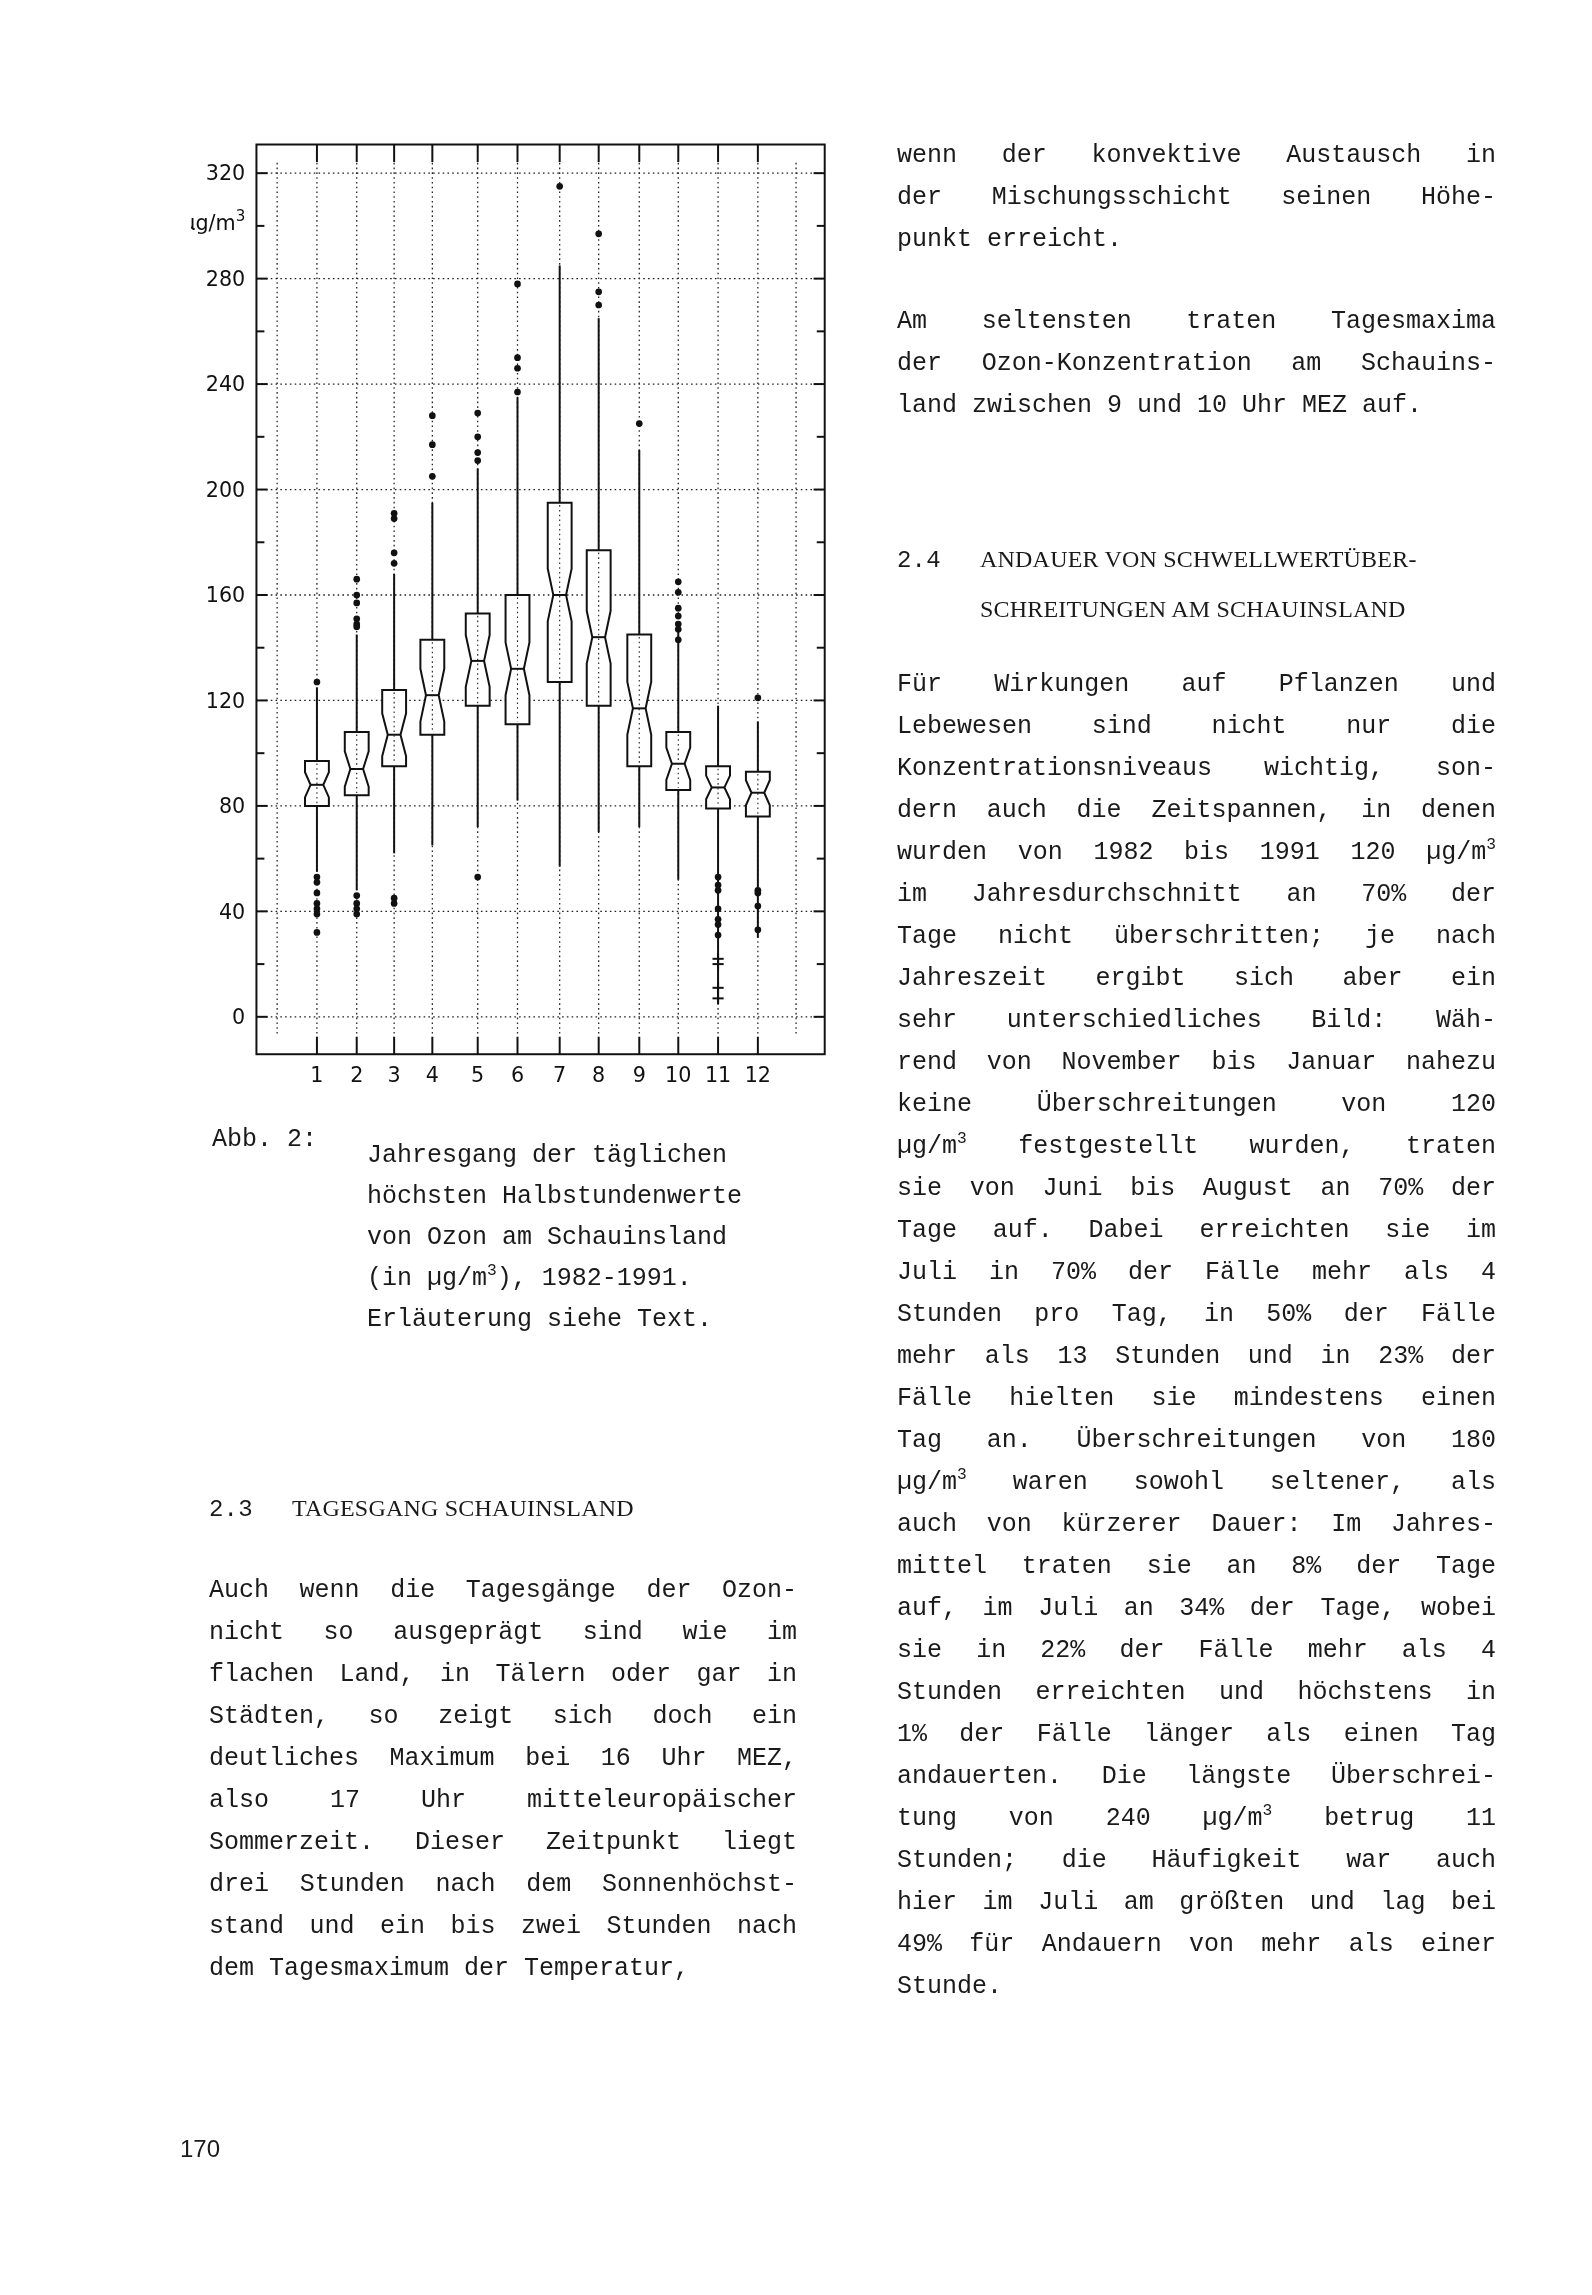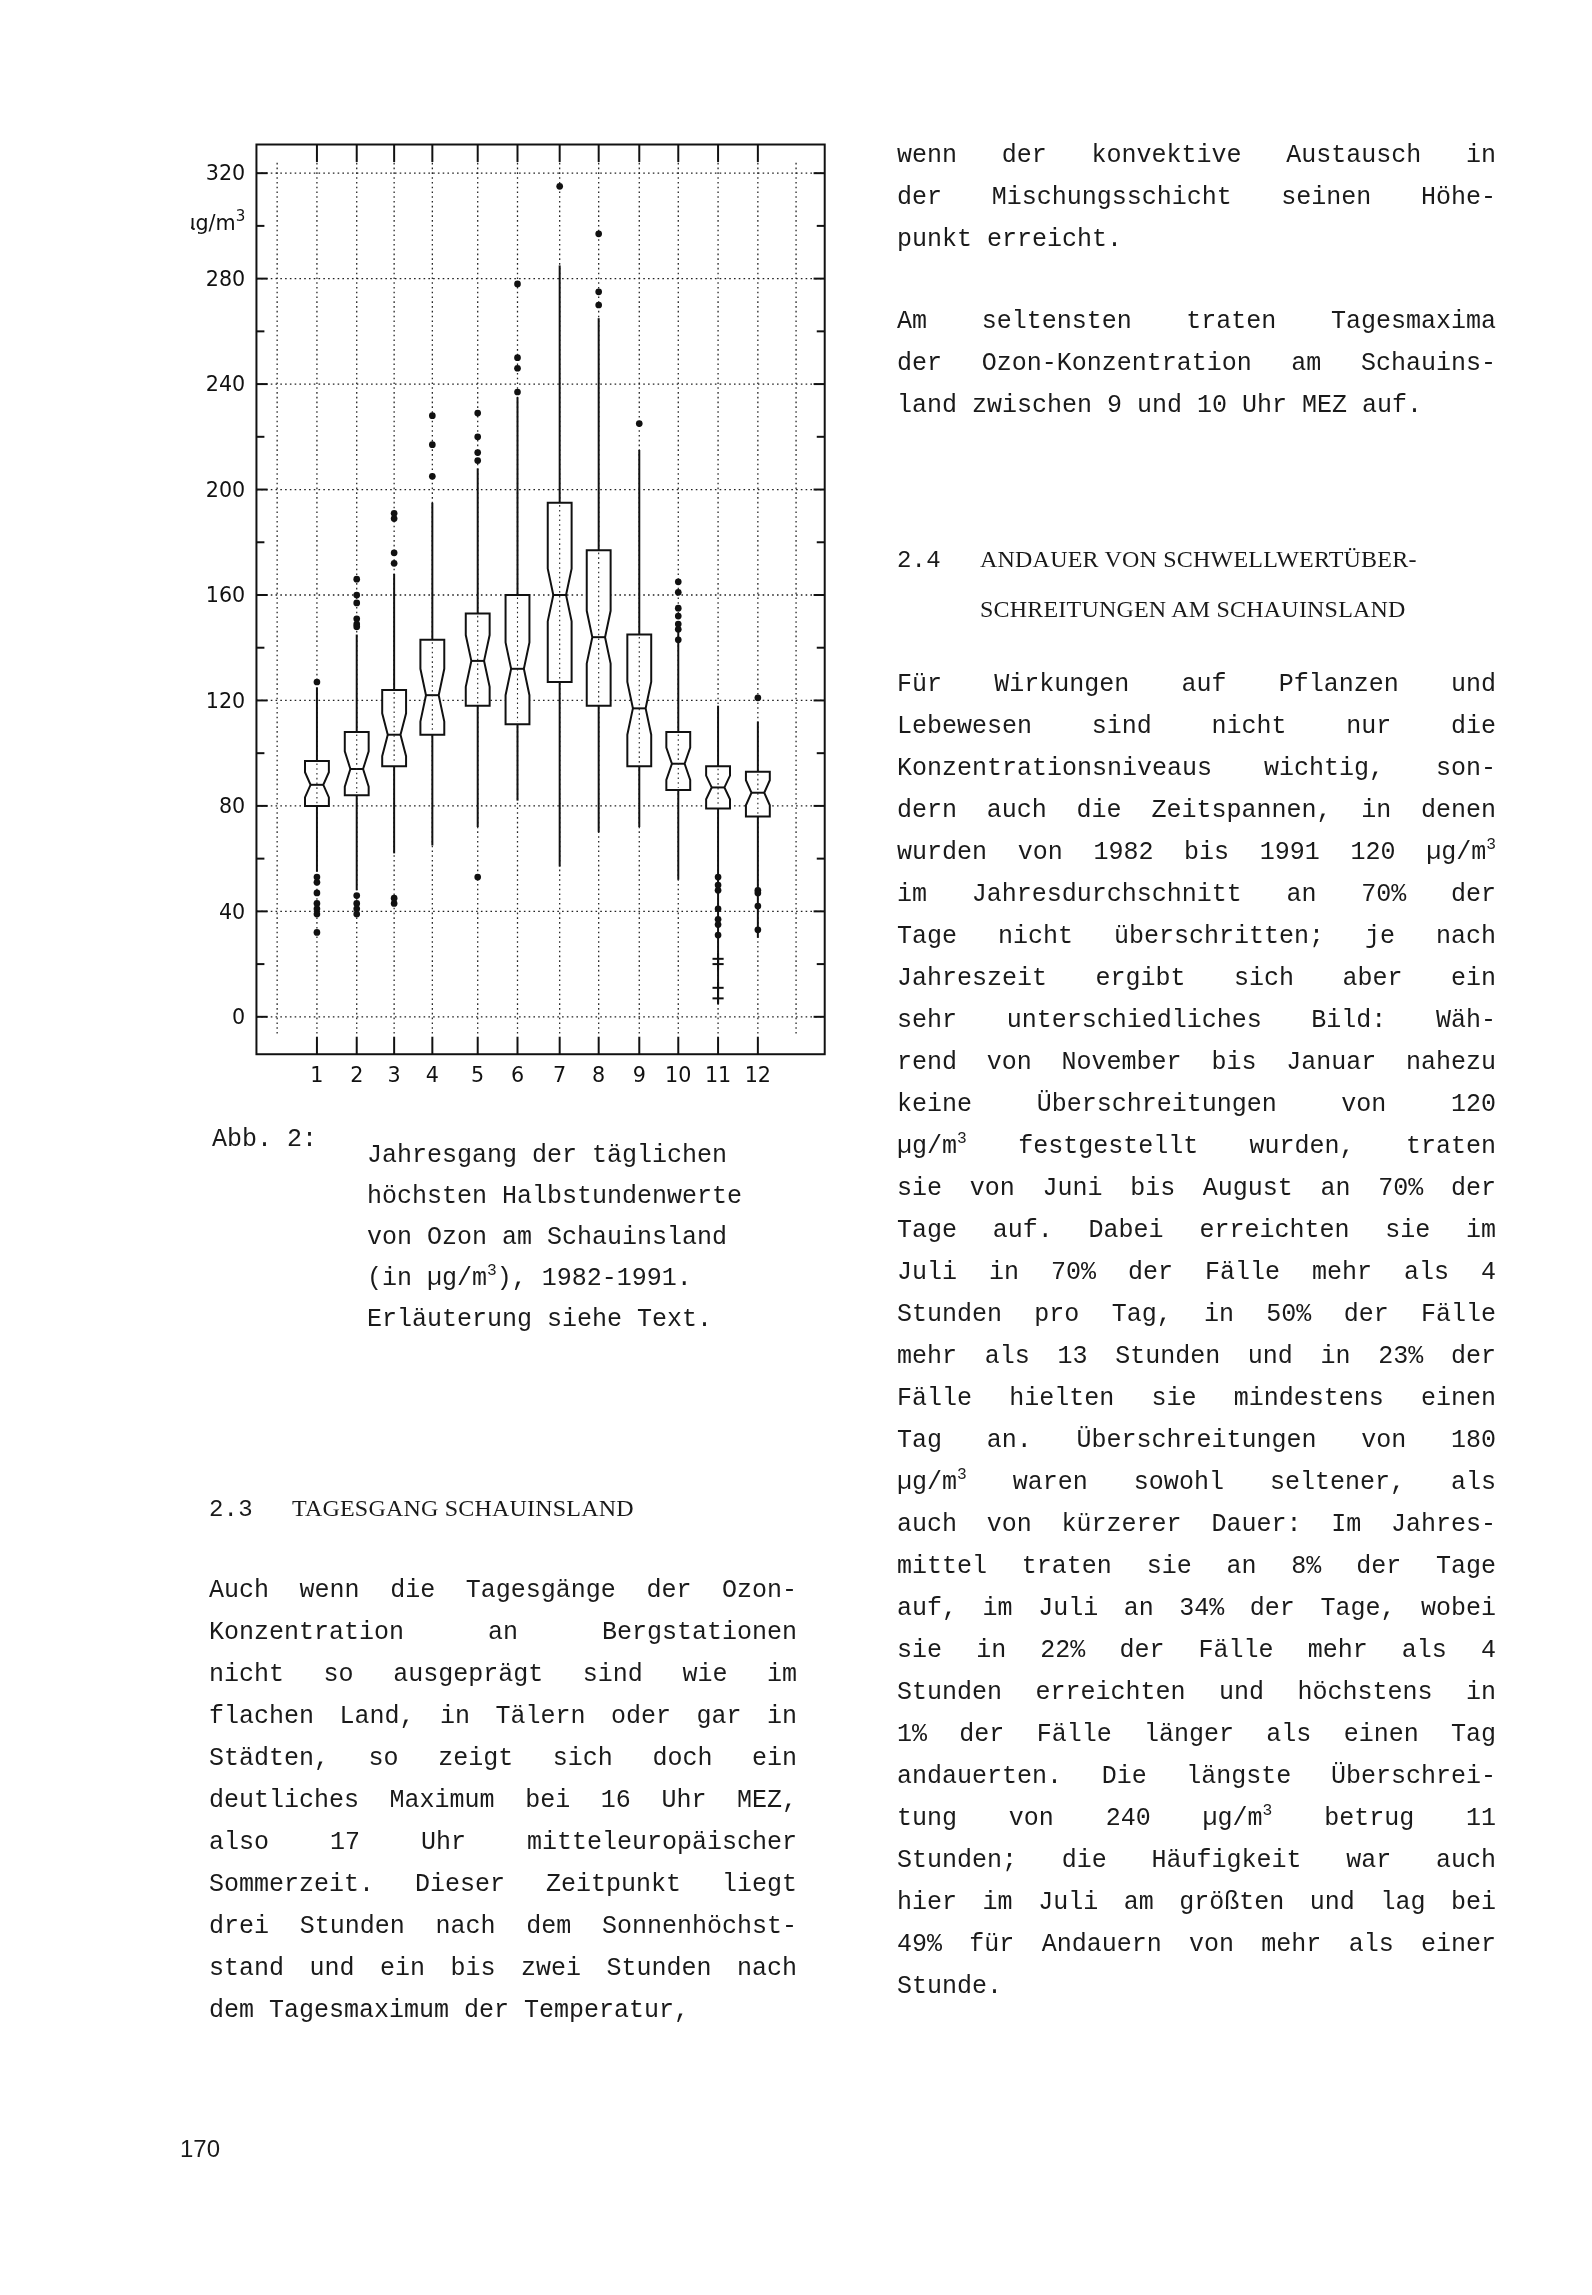--- a/index.html
+++ b/index.html
@@ -303,21 +303,20 @@
     <span>(in µg/m<sup>3</sup>), 1982-1991.</span>
     <span>Erläuterung siehe Text.</span>
   </div>
 </div>
 
 <div class="heading" style="left:209px; top:1484px;">
   <span class="num">2.3</span><span>TAGESGANG SCHAUINSLAND</span>
 </div>
 <div class="para" id="left-para" style="left:209px; top:1570px; width:588px;">
     <span class="ln">Auch wenn die Tagesgänge der Ozon-</span>
-    <span class="ln">Konzentration an Bergstationen</span>
     <span class="ln">nicht so ausgeprägt sind wie im</span>
     <span class="ln">flachen Land, in Tälern oder gar in</span>
     <span class="ln">Städten, so zeigt sich doch ein</span>
     <span class="ln">deutliches Maximum bei 16 Uhr MEZ,</span>
     <span class="ln">also 17 Uhr mitteleuropäischer</span>
     <span class="ln">Sommerzeit. Dieser Zeitpunkt liegt</span>
     <span class="ln">drei Stunden nach dem Sonnenhöchst-</span>
     <span class="ln">stand und ein bis zwei Stunden nach</span>
     <span class="ln last">dem Tagesmaximum der Temperatur,</span>
   </div>

